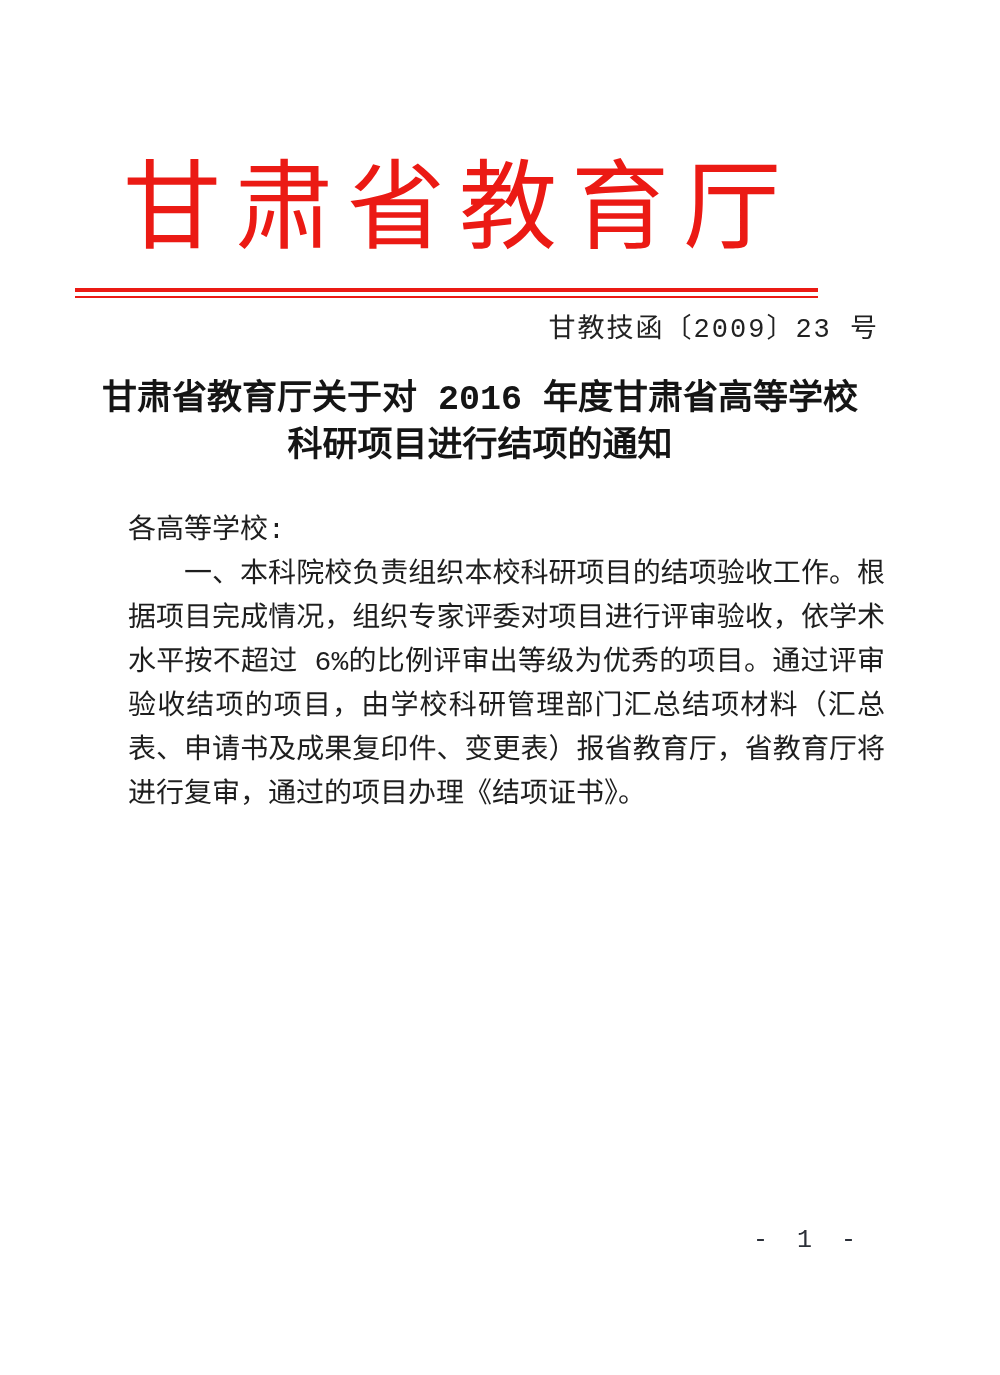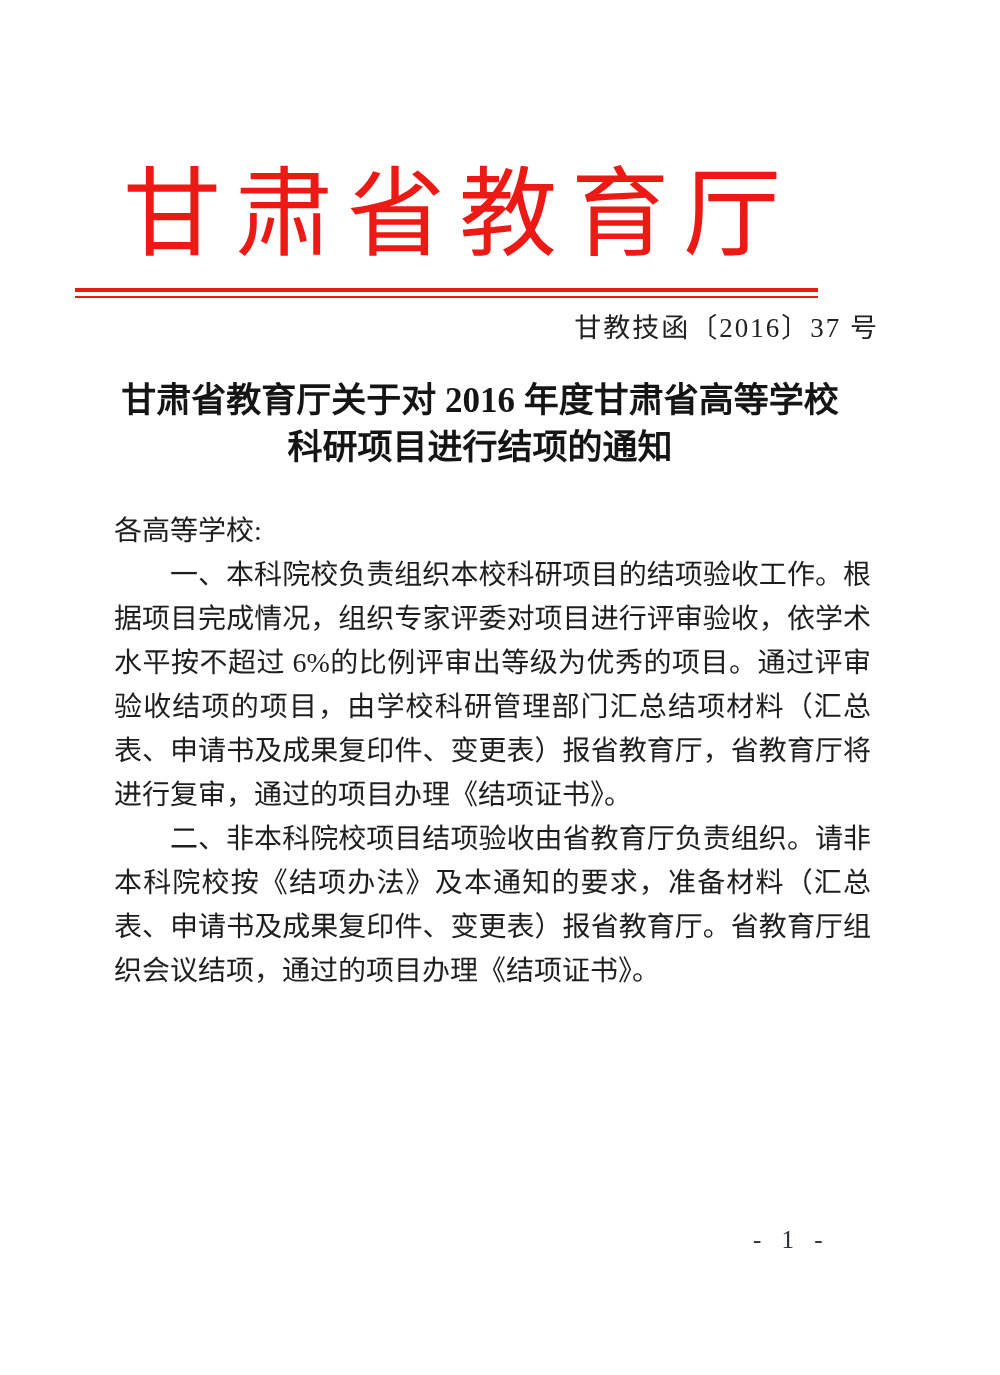--- a/index.html
+++ b/index.html
@@ -10,21 +10,21 @@
   html,body{
     margin:0;
     padding:0;
     background:#ffffff;
   }
   .page{
     position:relative;
     width:996px;
     height:1375px;
     background:var(--paper);
-    font-family:Liberation Serif, serif;
+    font-family:Liberation Mono, monospace;
     color:var(--ink);
     overflow:hidden;
   }
   
   .letterhead{
     position:absolute;
     top:163px;
     left:0;
     width:100%;
     transform:translateX(-39px);
@@ -74,21 +74,21 @@
     font-size:35px;
     line-height:47px;
     font-weight:700;
     color:#151515;
   }
   .title-line{display:block;}
   
   .body-text{
     position:absolute;
     top:509px;
-    left:114px;
+    left:128px;
     width:757px;
     font-size:28px;
     line-height:44px;
     text-align:justify;
     color:var(--ink);
   }
   .body-text p{margin:0;}
   .salutation{text-indent:0;}
   .para{text-indent:2em;}
   
@@ -108,28 +108,27 @@
 <div class="page">
 
   <header>
     <div class="letterhead">甘肃省教育厅</div>
     <div class="rule">
       <div class="rule-thick"></div>
       <div class="rule-thin"></div>
     </div>
   </header>
 
-  <div class="doc-number">甘教技函〔2016〕37 号</div>
+  <div class="doc-number">甘教技函〔2009〕23 号</div>
 
   <h1 class="title">
     <span class="title-line">甘肃省教育厅关于对 2016 年度甘肃省高等学校</span>
     <span class="title-line">科研项目进行结项的通知</span>
   </h1>
 
   <main class="body-text">
     <p class="salutation">各高等学校:</p>
     <p class="para">一、本科院校负责组织本校科研项目的结项验收工作。根据项目完成情况，组织专家评委对项目进行评审验收，依学术水平按不超过 6%的比例评审出等级为优秀的项目。通过评审验收结项的项目，由学校科研管理部门汇总结项材料（汇总表、申请书及成果复印件、变更表）报省教育厅，省教育厅将进行复审，通过的项目办理《结项证书》。</p>
-    <p class="para">二、非本科院校项目结项验收由省教育厅负责组织。请非本科院校按《结项办法》及本通知的要求，准备材料（汇总表、申请书及成果复印件、变更表）报省教育厅。省教育厅组织会议结项，通过的项目办理《结项证书》。</p>
   </main>
 
   <div class="page-number">- 1 -</div>
 
 </div>
 
 </body></html>

